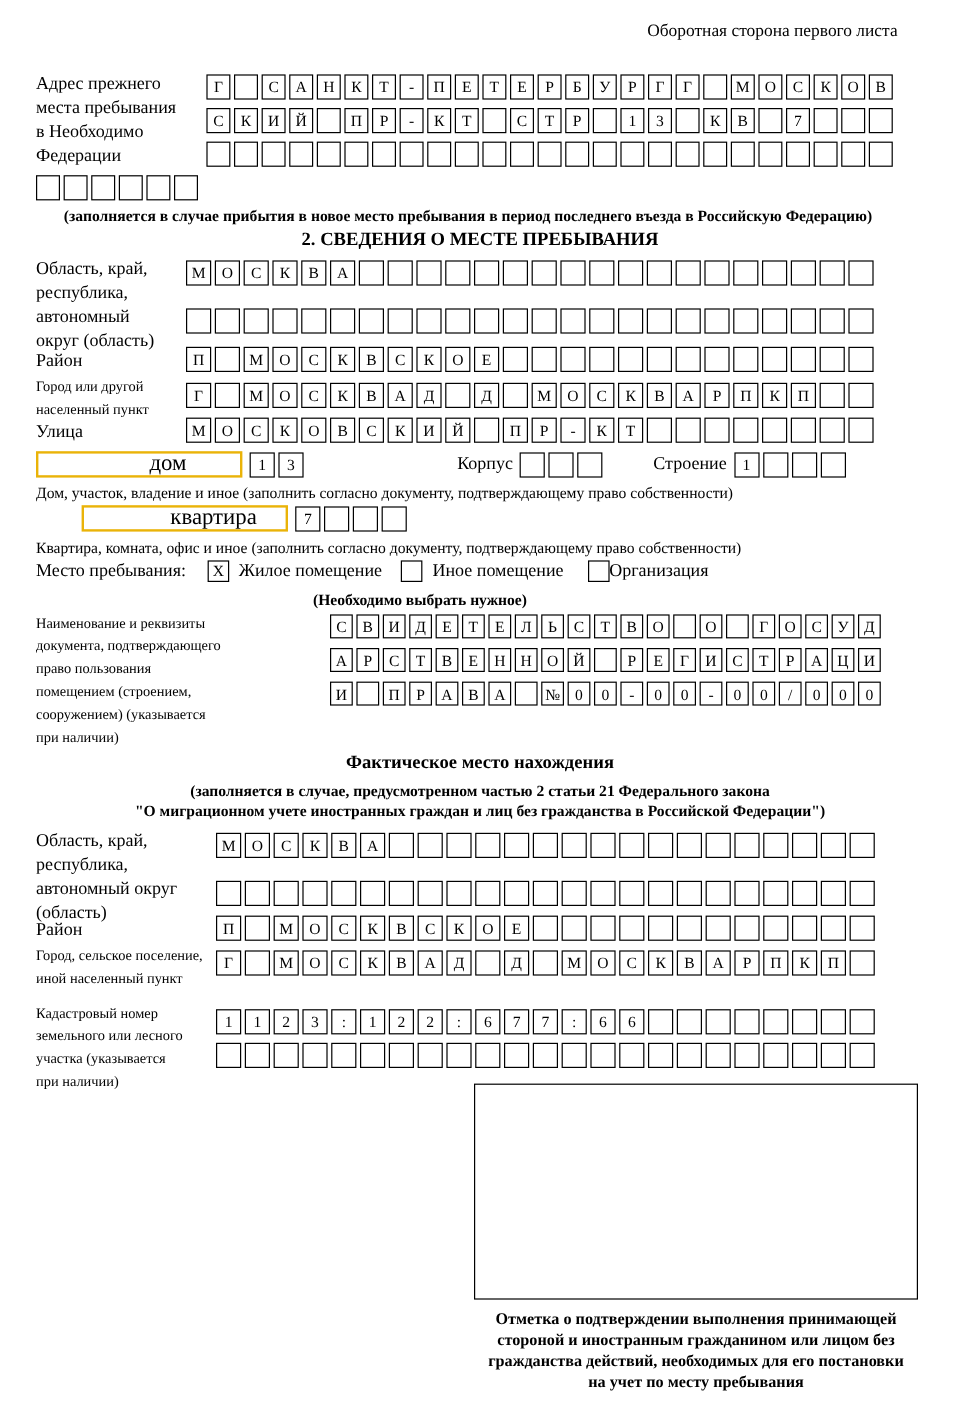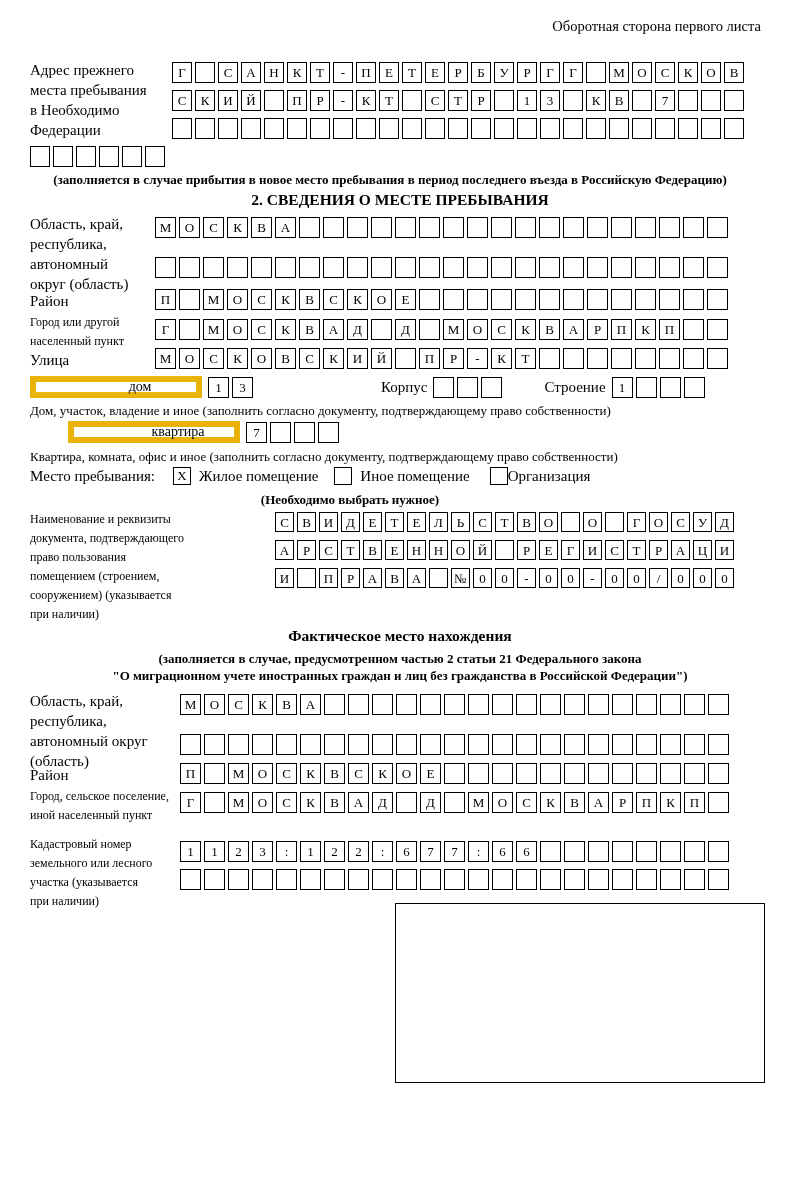--- a/index.html
+++ b/index.html
@@ -9,34 +9,34 @@
   .abs { position:absolute; }
   .label { font-size:15px; line-height:20px; }
   .label-sm { font-size:12px; line-height:19px; }
   .note { font-size:13px; }
   .title { font-size:15.5px; font-weight:bold; text-align:center; width:800px; }
   .cells { display:flex; gap:3px; }
   .cell { width:20px; height:21px; border:1px solid #000; display:flex; align-items:center; justify-content:center;
           font-size:13px; line-height:1; }
   .cells-mid .cell { width:21px; }
   .cells-sm .cell { width:19px; height:20px; }
-  .wide-box { border:6px solid #eab308; height:22px; display:flex; align-items:center; justify-content:center; font-size:14px;padding-left:48px; }
+  .wide-box { border:2px solid #eab308; height:22px; display:flex; align-items:center; justify-content:center; font-size:19px;padding-left:48px; }
   .hrow { display:flex; align-items:center; }
   .inline-label { font-size:15px; white-space:nowrap; }
   .checkbox { width:18px; height:18px; border:1px solid #000; display:flex; align-items:center; justify-content:center;
               font-size:13px; flex:0 0 auto; }
   .center { text-align:center;font-weight:bold; }
   .stamp-box { border:1px solid #000; background:#fff; }
 </style>
 </head>
 <body>
 
 <div class="page">
 
-  <div class="abs note" style="left:13px;top:18px;width:748px;text-align:right;font-size:14.5px">Оборотная сторона первого листа</div>
+  <div class="abs note" style="left:0;top:18px;width:748px;text-align:right;font-size:14.5px">Оборотная сторона первого листа</div>
 
   <div class="abs label" style="left:30px;top:60px;width:145px">
       <div>Адрес прежнего</div>
       <div>места пребывания</div>
       <div>в Необходимо</div>
       <div>Федерации</div>
     </div>
   <div class="abs cells" style="left:172px;top:62px">
       <span class="cell">Г</span>
       <span class="cell"></span>
@@ -569,14 +569,20 @@
       <span class="cell"></span>
       <span class="cell"></span>
       <span class="cell"></span>
       <span class="cell"></span>
       <span class="cell"></span>
       <span class="cell"></span>
       <span class="cell"></span>
     </div>
 
   <div class="abs stamp-box" style="left:395px;top:903px;width:370px;height:180px"></div>
+  <div class="abs note center" style="left:395px;top:1090px;width:370px;font-size:13.5px;line-height:17.5px">
+      <div>Отметка о подтверждении выполнения принимающей</div>
+      <div>стороной и иностранным гражданином или лицом без</div>
+      <div>гражданства действий, необходимых для его постановки</div>
+      <div>на учет по месту пребывания</div>
+    </div>
 
 </div>
 
 </body></html>

